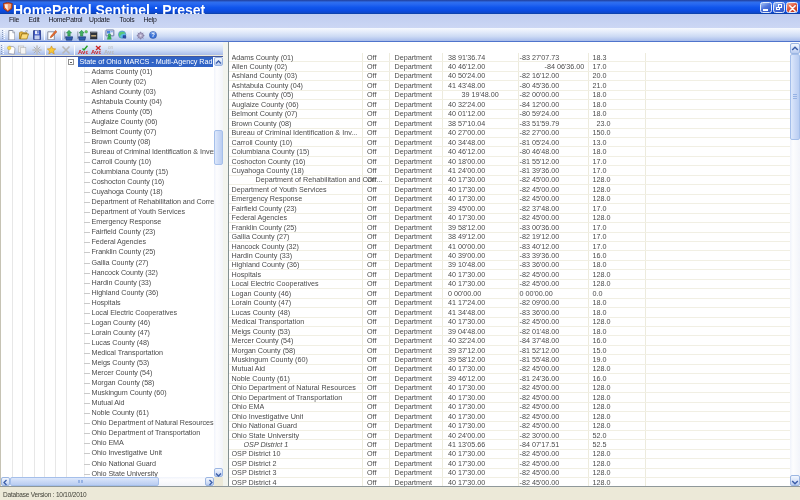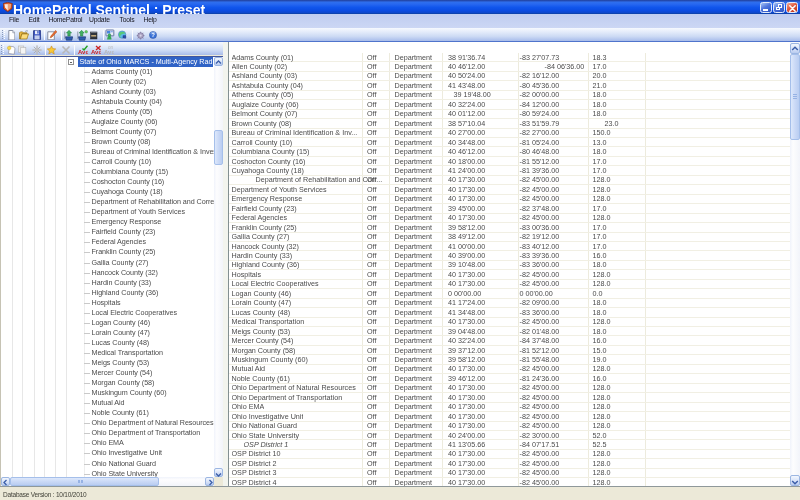--- a/index.html
+++ b/index.html
@@ -338,21 +338,21 @@
         <span class="tc" style="left:138.5px;">Off</span>
         <span class="tc" style="left:166.0px;">Department</span>
         <span class="tc" style="left:219.5px;">41 43'48.00</span>
         <span class="tc" style="left:291.0px;">-80 45'36.00</span>
         <span class="tc" style="left:364.0px;">21.0</span>
       </div>
 <div class="trow" style="top:49.00px;">
         <span class="tc" style="left:3.0px;max-width:127px;overflow:hidden;display:inline-block;">Athens County (05)</span>
         <span class="tc" style="left:138.5px;">Off</span>
         <span class="tc" style="left:166.0px;">Department</span>
-        <span class="tc" style="left:225px;">39 19'48.00</span>
+        <span class="tc" style="left:233px;">39 19'48.00</span>
         <span class="tc" style="left:291.0px;">-82 00'00.00</span>
         <span class="tc" style="left:364.0px;">18.0</span>
       </div>
 <div class="trow" style="top:58.45px;">
         <span class="tc" style="left:3.0px;max-width:127px;overflow:hidden;display:inline-block;">Auglaize County (06)</span>
         <span class="tc" style="left:138.5px;">Off</span>
         <span class="tc" style="left:166.0px;">Department</span>
         <span class="tc" style="left:219.5px;">40 32'24.00</span>
         <span class="tc" style="left:291.0px;">-84 12'00.00</span>
         <span class="tc" style="left:364.0px;">18.0</span>
@@ -364,21 +364,21 @@
         <span class="tc" style="left:219.5px;">40 01'12.00</span>
         <span class="tc" style="left:291.0px;">-80 59'24.00</span>
         <span class="tc" style="left:364.0px;">18.0</span>
       </div>
 <div class="trow" style="top:77.35px;">
         <span class="tc" style="left:3.0px;max-width:127px;overflow:hidden;display:inline-block;">Brown County (08)</span>
         <span class="tc" style="left:138.5px;">Off</span>
         <span class="tc" style="left:166.0px;">Department</span>
         <span class="tc" style="left:219.5px;">38 57'10.04</span>
         <span class="tc" style="left:291.0px;">-83 51'59.79</span>
-        <span class="tc" style="left:376px;">23.0</span>
+        <span class="tc" style="left:368px;">23.0</span>
       </div>
 <div class="trow" style="top:86.80px;">
         <span class="tc" style="left:3.0px;max-width:127px;overflow:hidden;display:inline-block;">Bureau of Criminal Identification &amp; Inv...</span>
         <span class="tc" style="left:138.5px;">Off</span>
         <span class="tc" style="left:166.0px;">Department</span>
         <span class="tc" style="left:219.5px;">40 27'00.00</span>
         <span class="tc" style="left:291.0px;">-82 27'00.00</span>
         <span class="tc" style="left:364.0px;">150.0</span>
       </div>
 <div class="trow" style="top:96.25px;">

